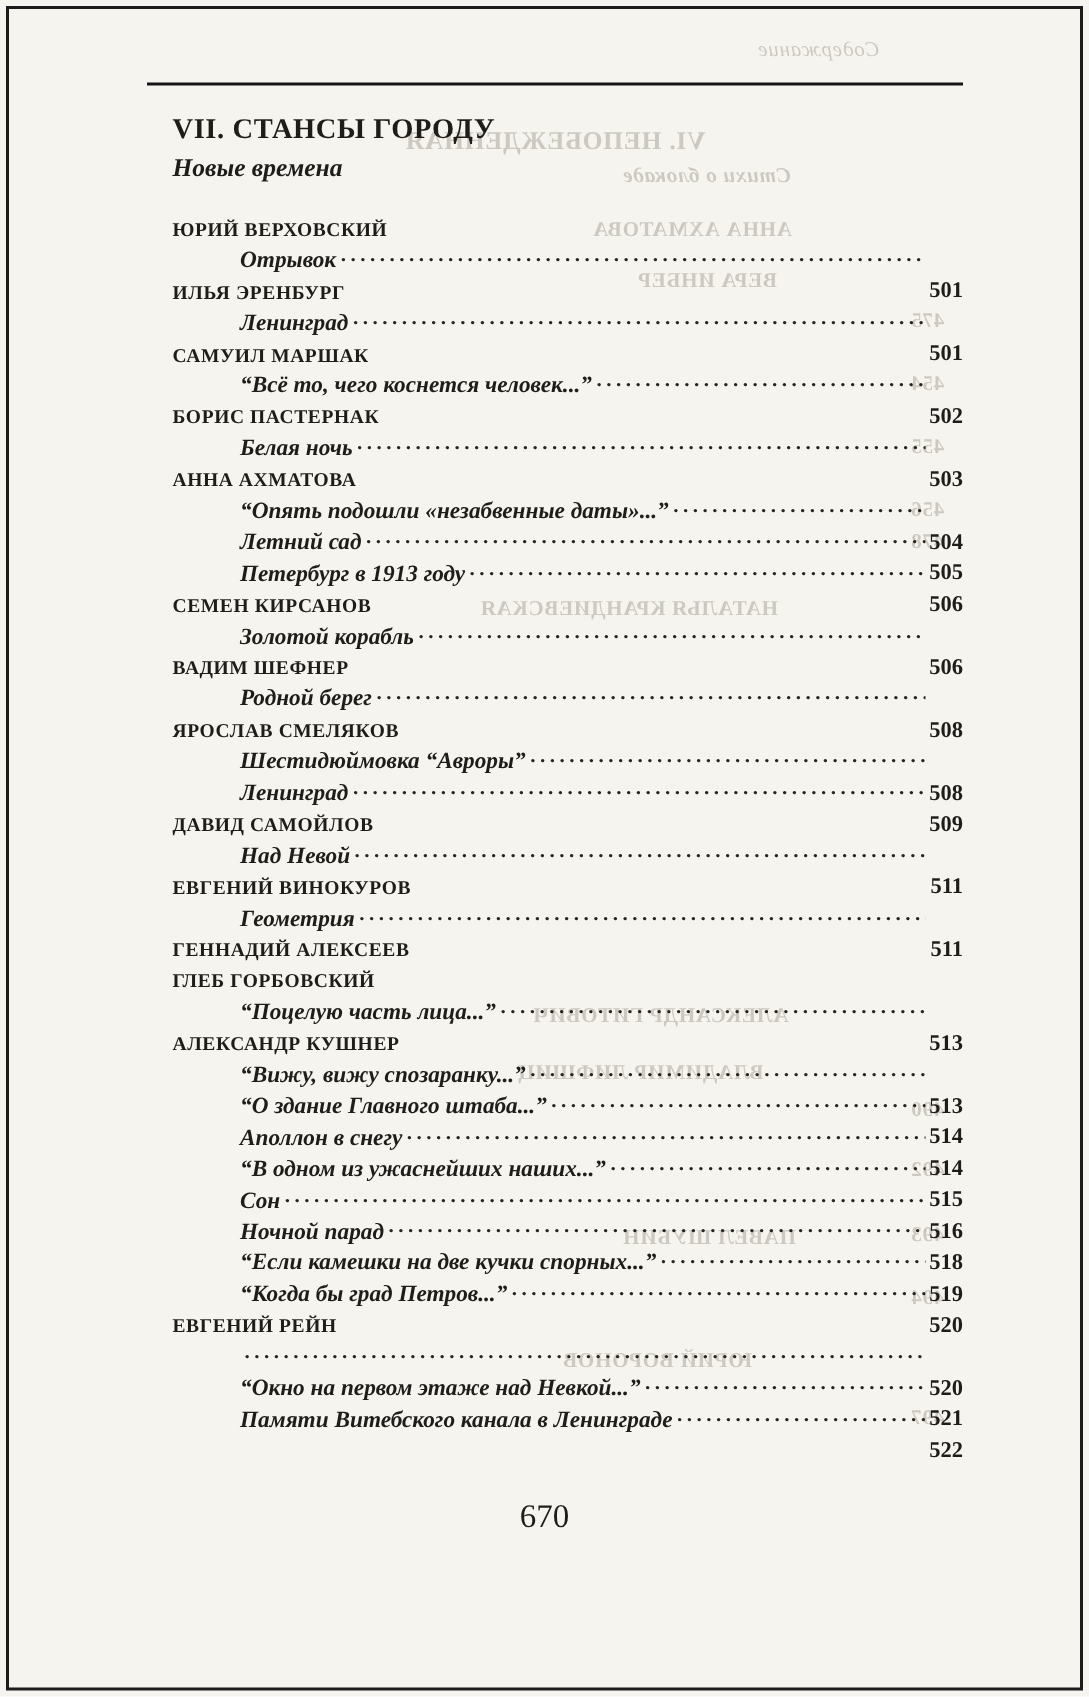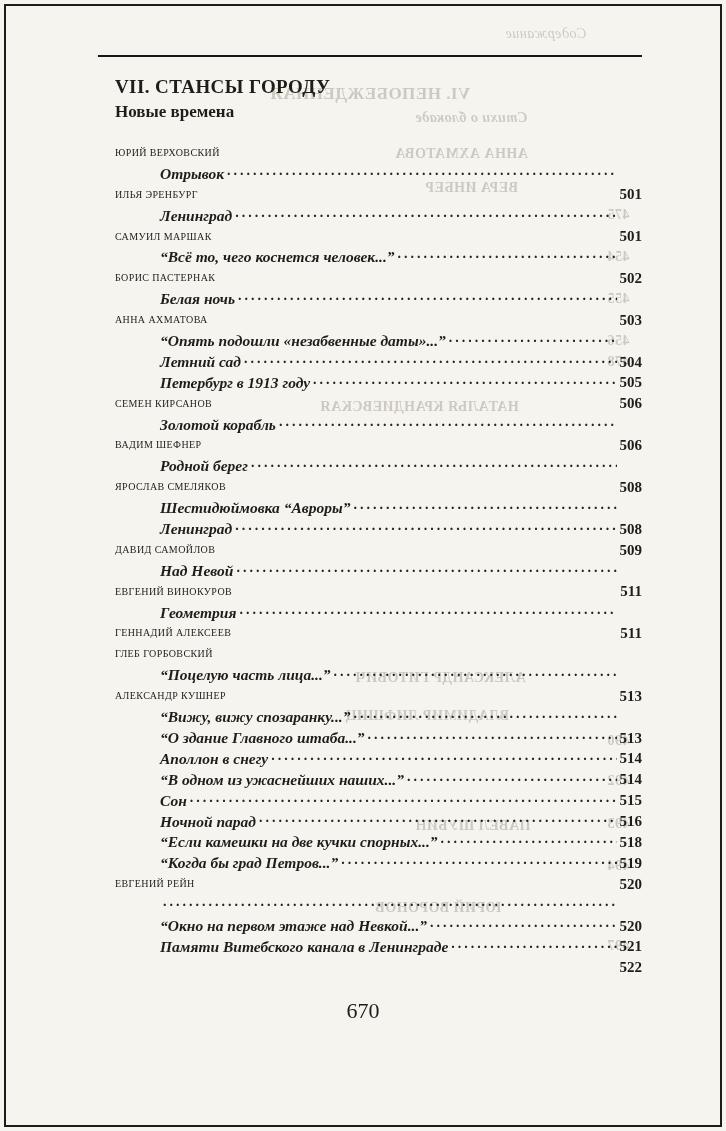--- a/index.html
+++ b/index.html
@@ -9,24 +9,24 @@
     font-family:"Liberation Serif","DejaVu Serif",serif;
     color:#1f1d1a;
   }
   .frame{position:absolute;inset:4px;border:2px solid #1c1c1c;pointer-events:none;}
   .running-header{
     position:absolute;top:30px;left:0;right:20px;text-align:center;
     font-style:italic;font-size:15px;letter-spacing:.2px;
   }
   .rule{position:absolute;top:55px;left:98px;width:544px;height:2px;background:#161616;}
   .section-title{position:absolute;top:76px;left:115px;font-weight:bold;font-size:19px;letter-spacing:.4px;}
-  .section-subtitle{position:absolute;top:102px;left:115px;font-weight:bold;font-size:17px;}
+  .section-subtitle{position:absolute;top:102px;left:115px;font-weight:bold;font-style:italic;font-size:17px;}
   .toc{position:absolute;top:143px;left:115px;width:527px;}
   .author{
-    font-weight:normal;font-size:10px;letter-spacing:.4px;
+    font-weight:bold;font-size:13px;letter-spacing:.4px;
     height:20.9px;line-height:20.9px;white-space:nowrap;
   }
   .row{display:flex;align-items:center;height:20.9px;line-height:20.9px;padding-left:45px;}
   .title{font-weight:bold;font-style:italic;font-size:15.5px;white-space:nowrap;}
   .leader{flex:1;overflow:hidden;margin:0 3px;position:relative;height:20.9px;min-width:12px;}
   .leader::after{
     content:"........................................................................................................................................";
     position:absolute;left:0;bottom:3px;font-size:14px;font-weight:bold;
     letter-spacing:3px;color:#26241f;white-space:nowrap;
   }

